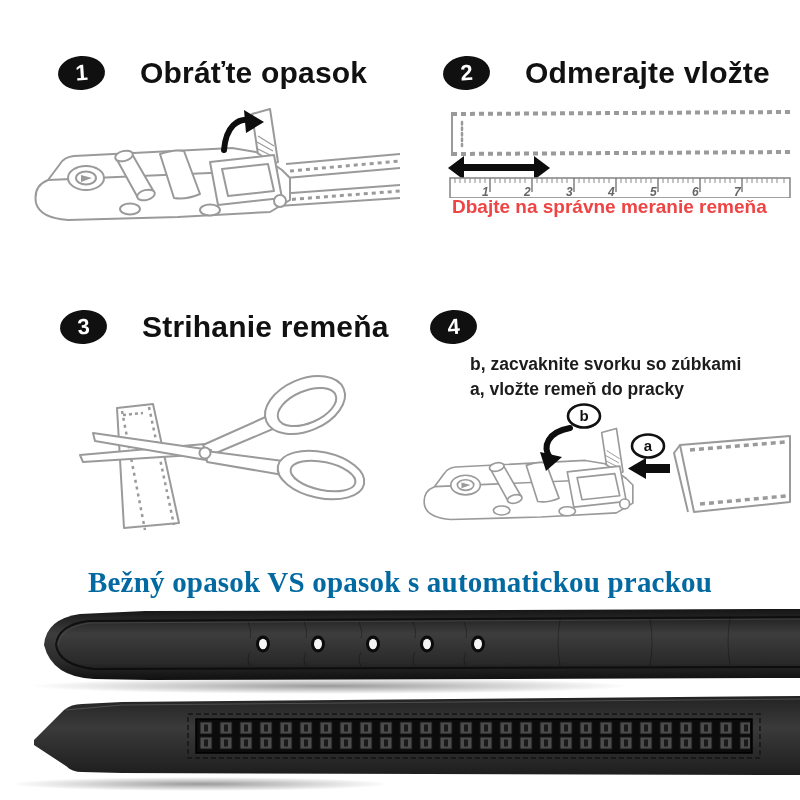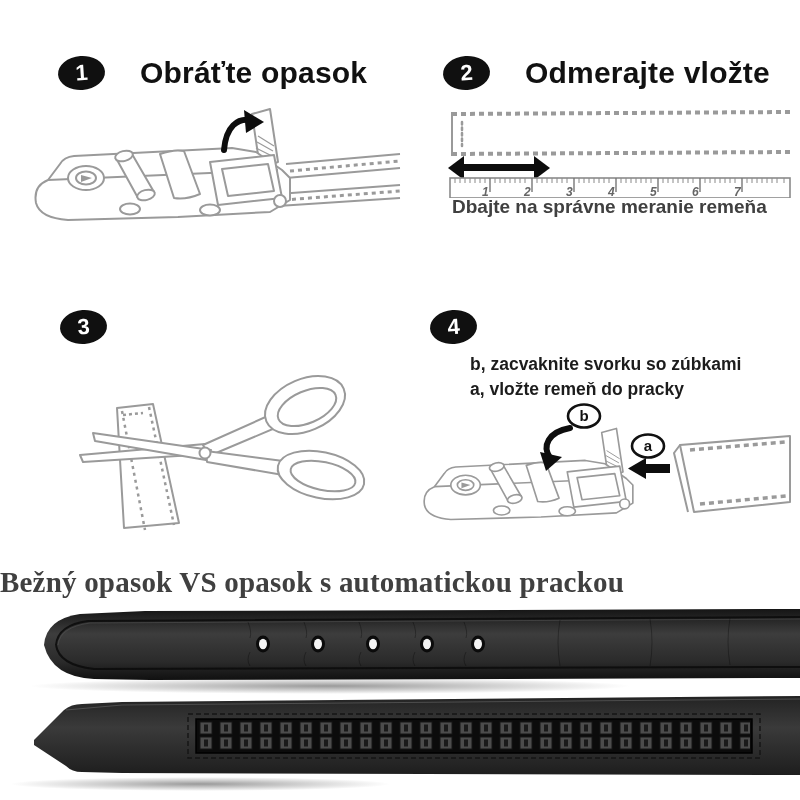--- a/index.html
+++ b/index.html
@@ -13,25 +13,25 @@
     display:inline-flex;align-items:center;justify-content:center;
     width:47px;height:34px;background:#101010;border-radius:50%;
     color:#fff;font-weight:700;font-size:22px;transform:rotate(-4deg);
     flex:0 0 auto;
   }
   .step-title{font-size:30px;font-weight:700;letter-spacing:.2px;white-space:nowrap;margin-left:21px;}
   .substeps{position:absolute;left:470px;top:352px;line-height:25px;}
   .substep{font-size:17.5px;font-weight:700;color:#1c1c1c;white-space:nowrap;}
   .caption{
     position:absolute;left:452px;top:196px;width:330px;
-    font-size:19px;font-weight:700;color:#404040;white-space:nowrap;
+    font-size:19px;font-weight:700;color:#ef4444;white-space:nowrap;
   }
   .headline{
-    position:absolute;left:0;top:566px;width:800px;text-align:left;
-    font-family:"Liberation Serif",serif;font-weight:700;font-size:29px;color:#404040;
+    position:absolute;left:0;top:566px;width:800px;text-align:center;
+    font-family:"Liberation Serif",serif;font-weight:700;font-size:29px;color:#0369a1;
     letter-spacing:.2px;
   }
   .illus{position:absolute;}
   svg text{font-family:"Liberation Sans",sans-serif;}
 </style>
 </head>
 <body>
 
 <div class="canvas">
 
@@ -180,20 +180,21 @@
         <text x="210" y="92">5</text>
         <text x="252" y="92">6</text>
         <text x="294" y="92">7</text>
       </g>
     </g>
   </svg>
   <div class="caption">Dbajte na správne meranie remeňa</div>
 
   <div class="step-header" style="left:60px;top:310px;">
     <span class="badge">3</span>
+    <span class="step-title">Strihanie remeňa</span>
   </div>
 
   <svg class="illus" style="left:55px;top:365px;" width="330" height="175" viewBox="0 0 330 175">
     <g stroke="#9a9a9a" stroke-width="2" fill="#ffffff" stroke-linejoin="round">
 
       <g fill="none">
         <polygon points="62,43 98,39 124,158 69,163" fill="#ffffff"></polygon>
         <path d="M68,50 L88,48" stroke-dasharray="3 3" stroke-width="2.5"></path>
         <path d="M67,46 L90,165" stroke-dasharray="3 4" stroke-width="2.5"></path>
         <path d="M94,42 L119,160" stroke-dasharray="3 4" stroke-width="2.5"></path>

